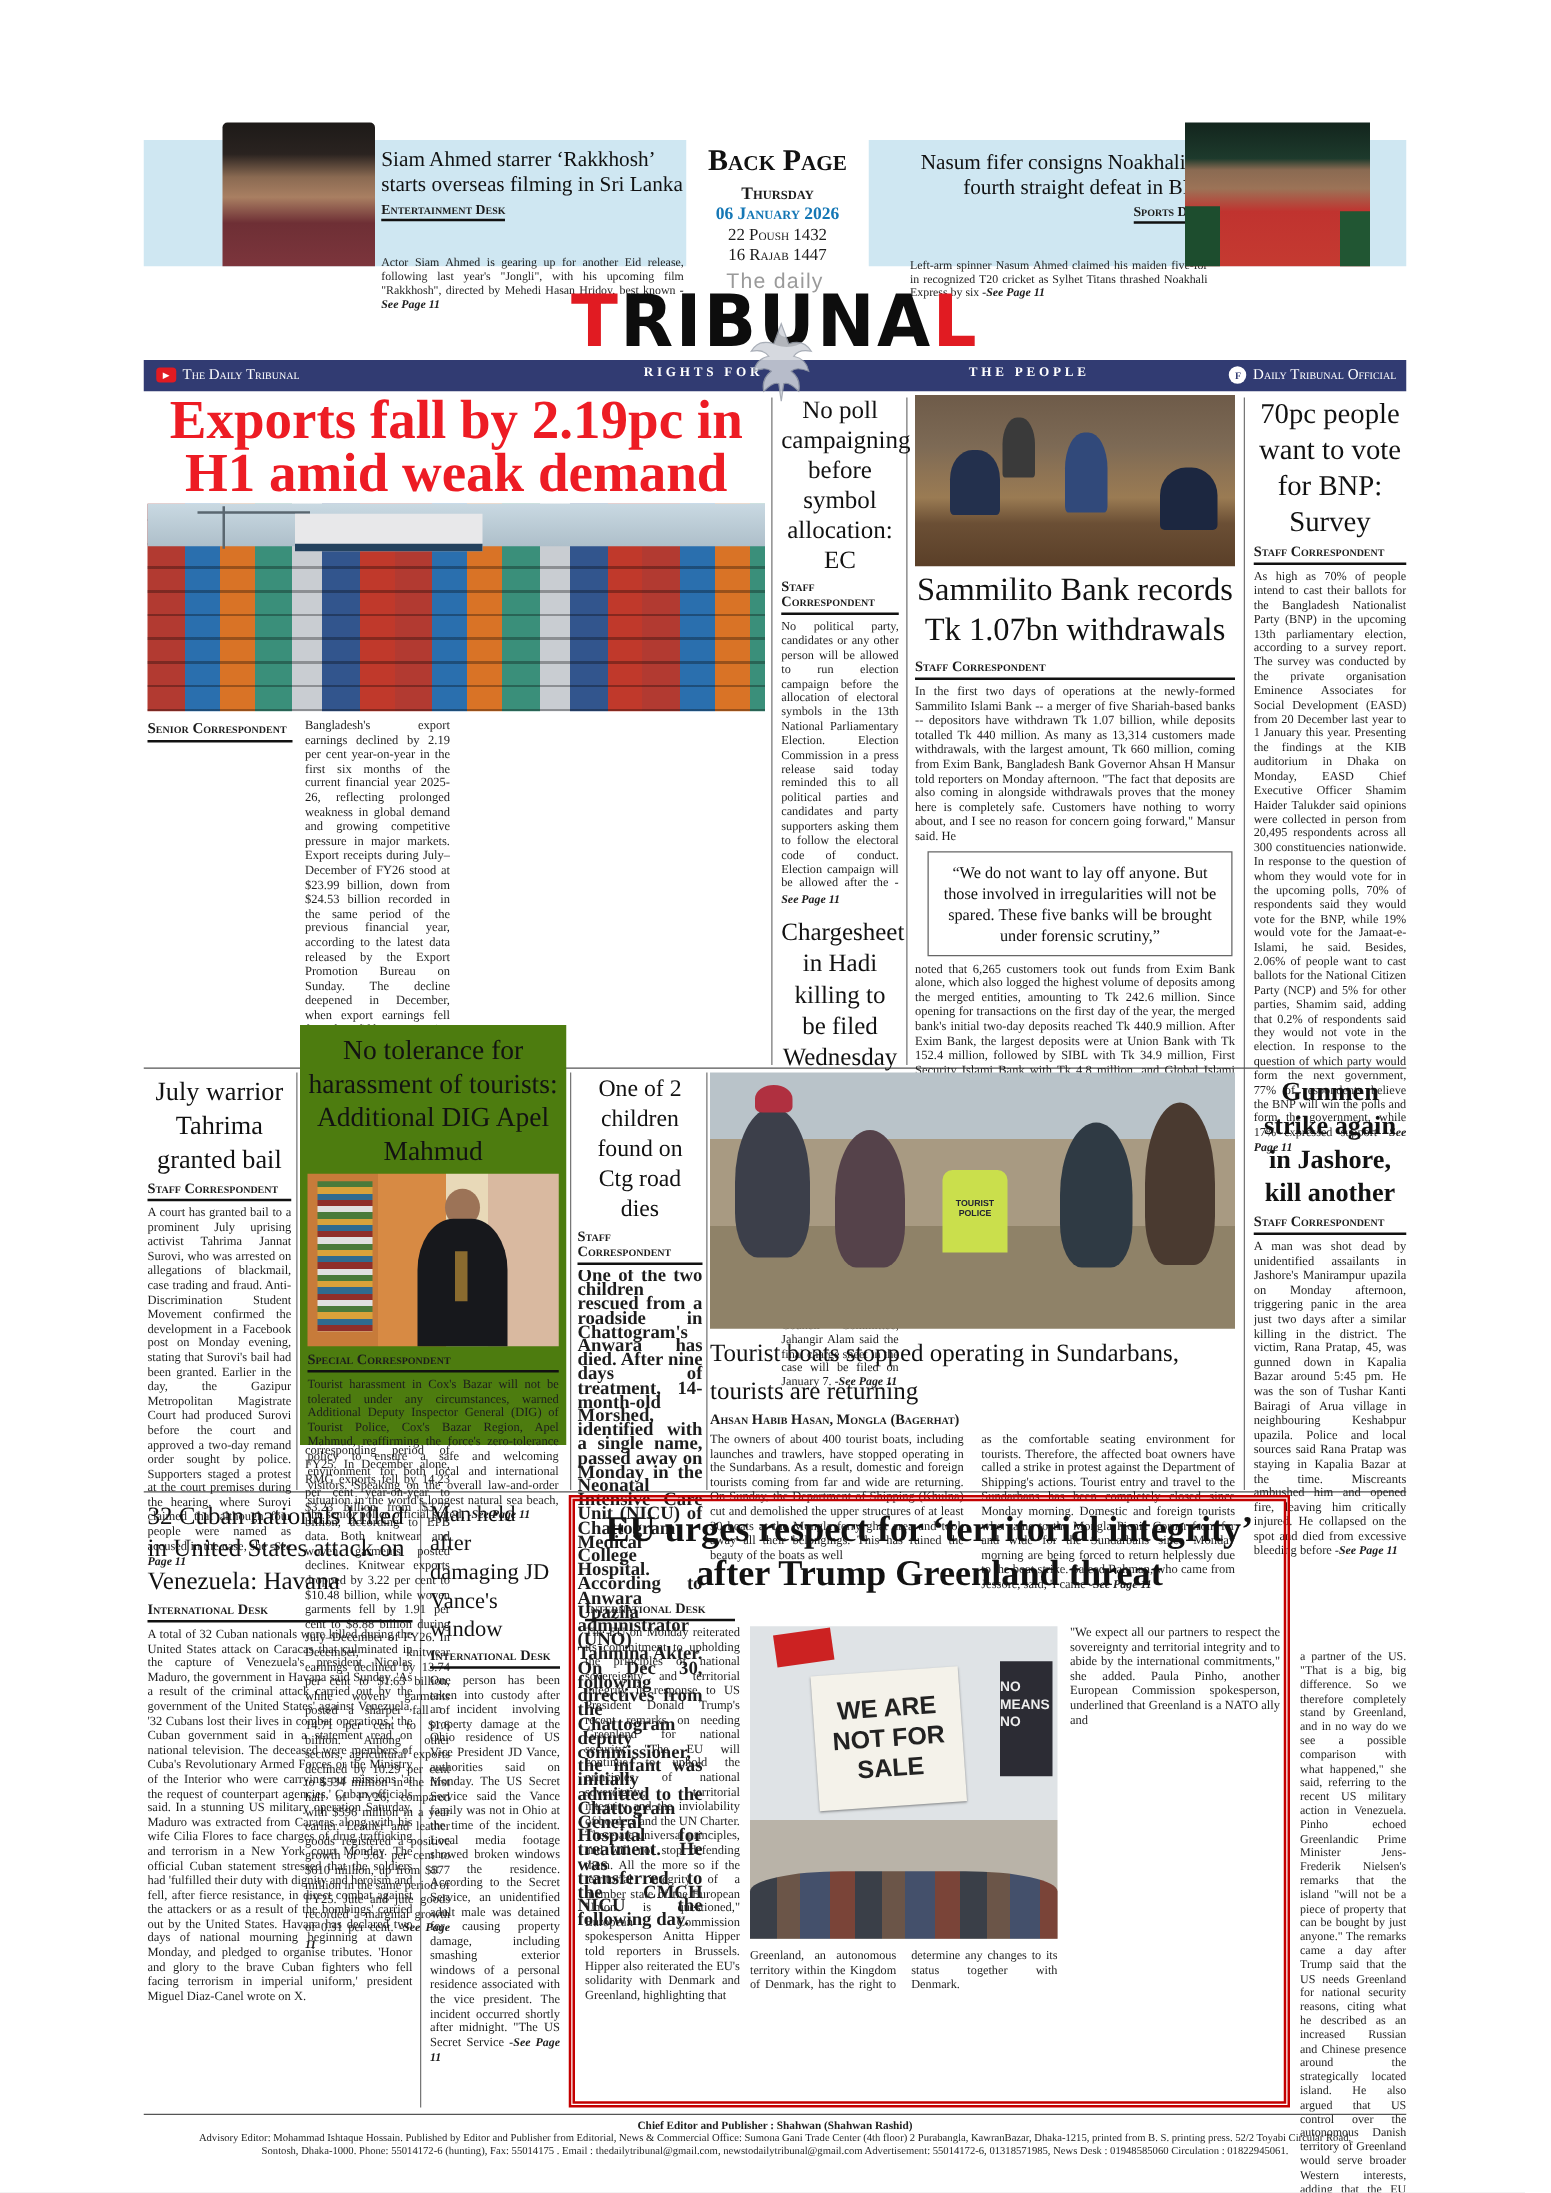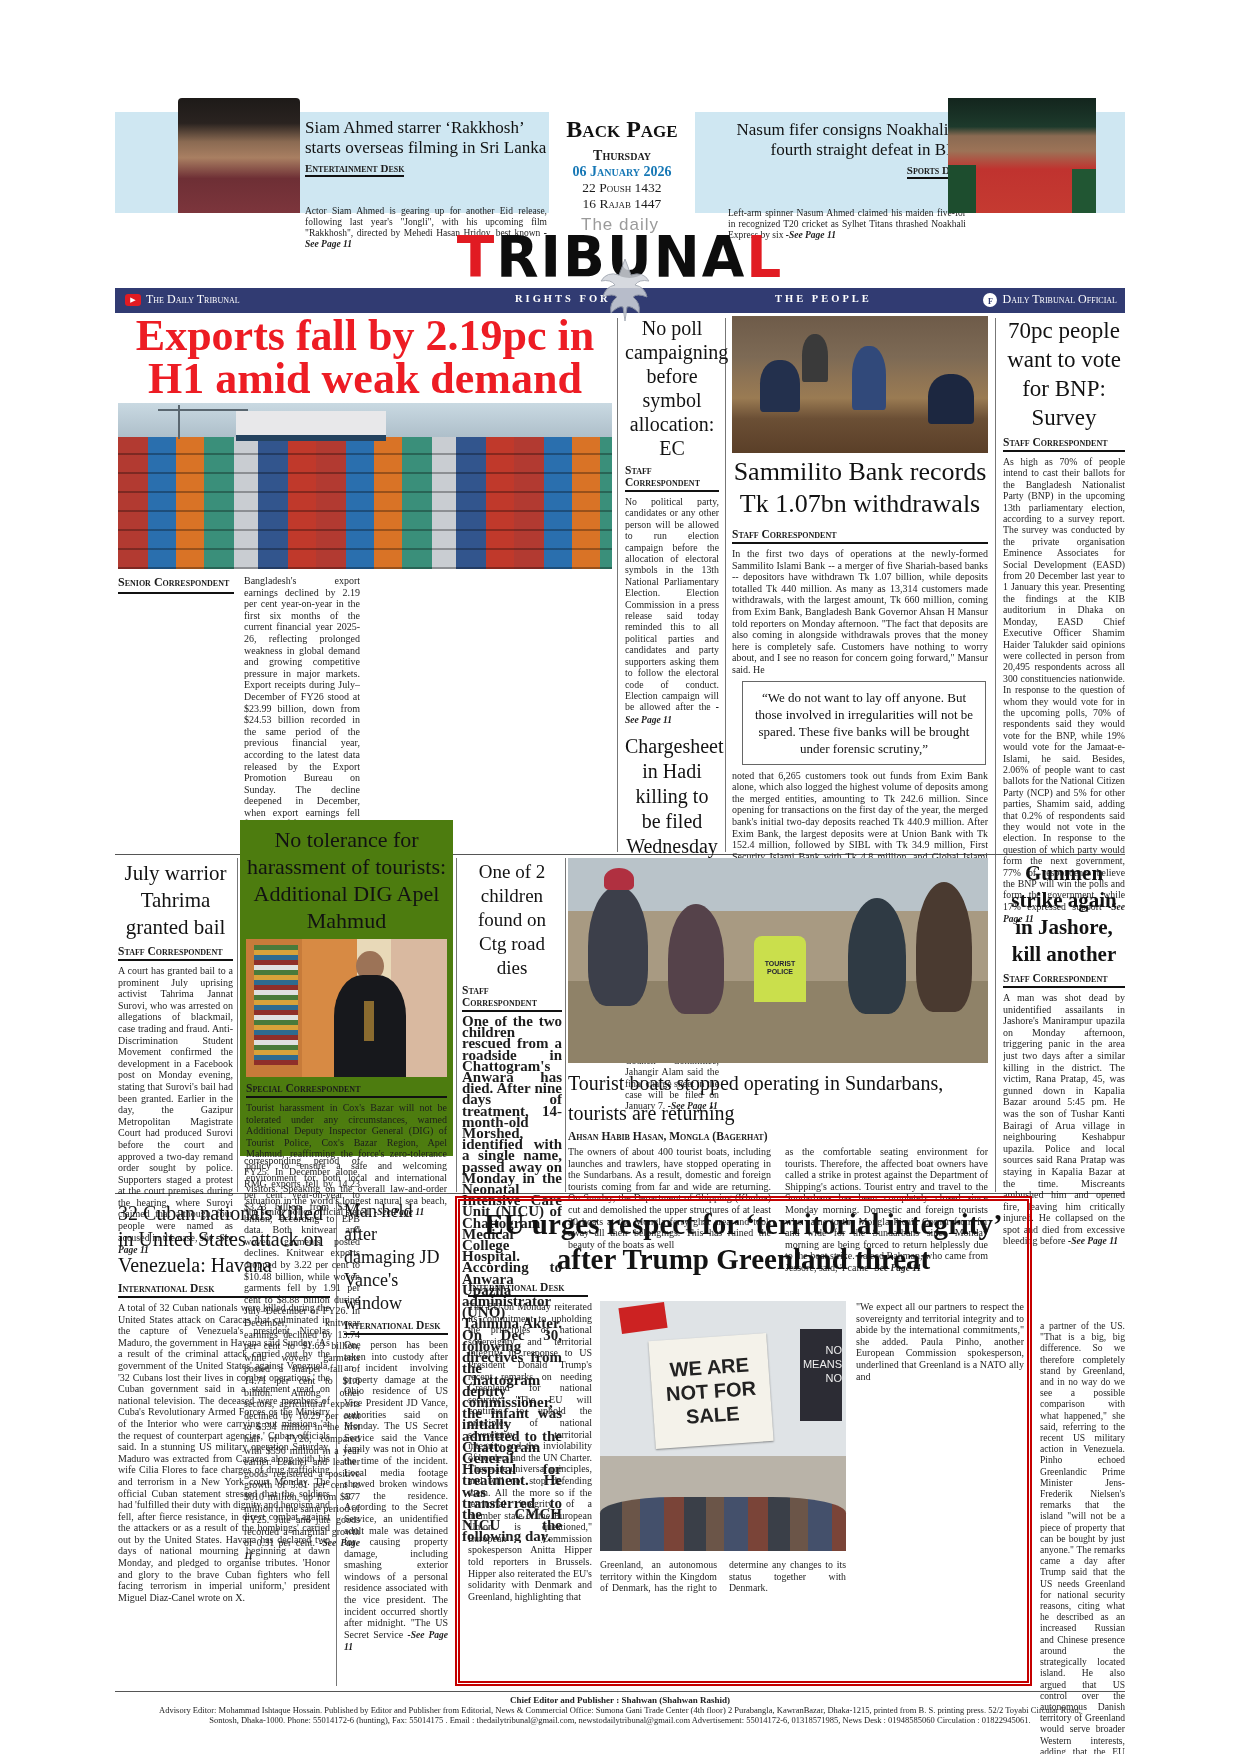--- a/index.html
+++ b/index.html
@@ -162,22 +162,22 @@
   #eu-byline-row { margin:4px 0 4px; width:120px; }
   #eu-cols { position:relative; height:372px; }
   #eu-c1 { position:absolute; left:0; top:0; width:124px; height:372px; }
   #protest-photo { position:absolute; left:132px; top:0; width:246px; height:250px;
      background:linear-gradient(180deg,#dfe3e6 0 62%, #b9b3a8 62% 100%); }
   #protest-photo .sign { position:absolute; left:52px; top:36px; width:118px; height:108px; background:#f4f2ea;
      transform:rotate(-4deg); box-shadow:0 1px 2px rgba(0,0,0,.4); display:flex; align-items:center; justify-content:center;
      font-family:"Liberation Sans",sans-serif; font-weight:bold; font-size:20px; line-height:24px; text-align:center; color:#222; padding:4px; }
   #protest-photo .flag { position:absolute; left:20px; top:4px; width:46px; height:26px; background:#c22; transform:rotate(-8deg); }
   #protest-photo .sign2 { position:absolute; right:4px; top:28px; width:42px; height:92px; background:#2c2c34;
-     color:#eee; font-family:"Liberation Sans",sans-serif; font-weight:normal; font-size:11px; line-height:14px;
-     text-align:right; padding-top:14px; }
+     color:#eee; font-family:"Liberation Sans",sans-serif; font-weight:bold; font-size:11px; line-height:14px;
+     text-align:left; padding-top:14px; }
   #protest-photo .crowd { position:absolute; left:0; bottom:0; width:100%; height:54px;
      background:repeating-linear-gradient(90deg,#3a3f48 0 22px,#6b5548 22px 40px,#44506b 40px 64px,#7a4438 64px 84px); border-radius:30% 30% 0 0; }
   #eu-below { position:absolute; left:132px; top:258px; width:246px; height:114px; column-count:2; column-gap:12px; }
   #eu-c3 { position:absolute; left:388px; top:0; width:168px; height:372px; }
   #eu-c3 .body-txt, #eu-c1 .body-txt, #eu-below.body-txt { font-size:9.8px; }
   #eu-cont { left:1040px; top:1320px; width:85px; height:392px; }
   #eu-cont .body-txt { font-size:9.6px; line-height:11.2px; }
 
   
   #footer { left:115px; top:1695px; width:1010px; text-align:center; color:#222; }

